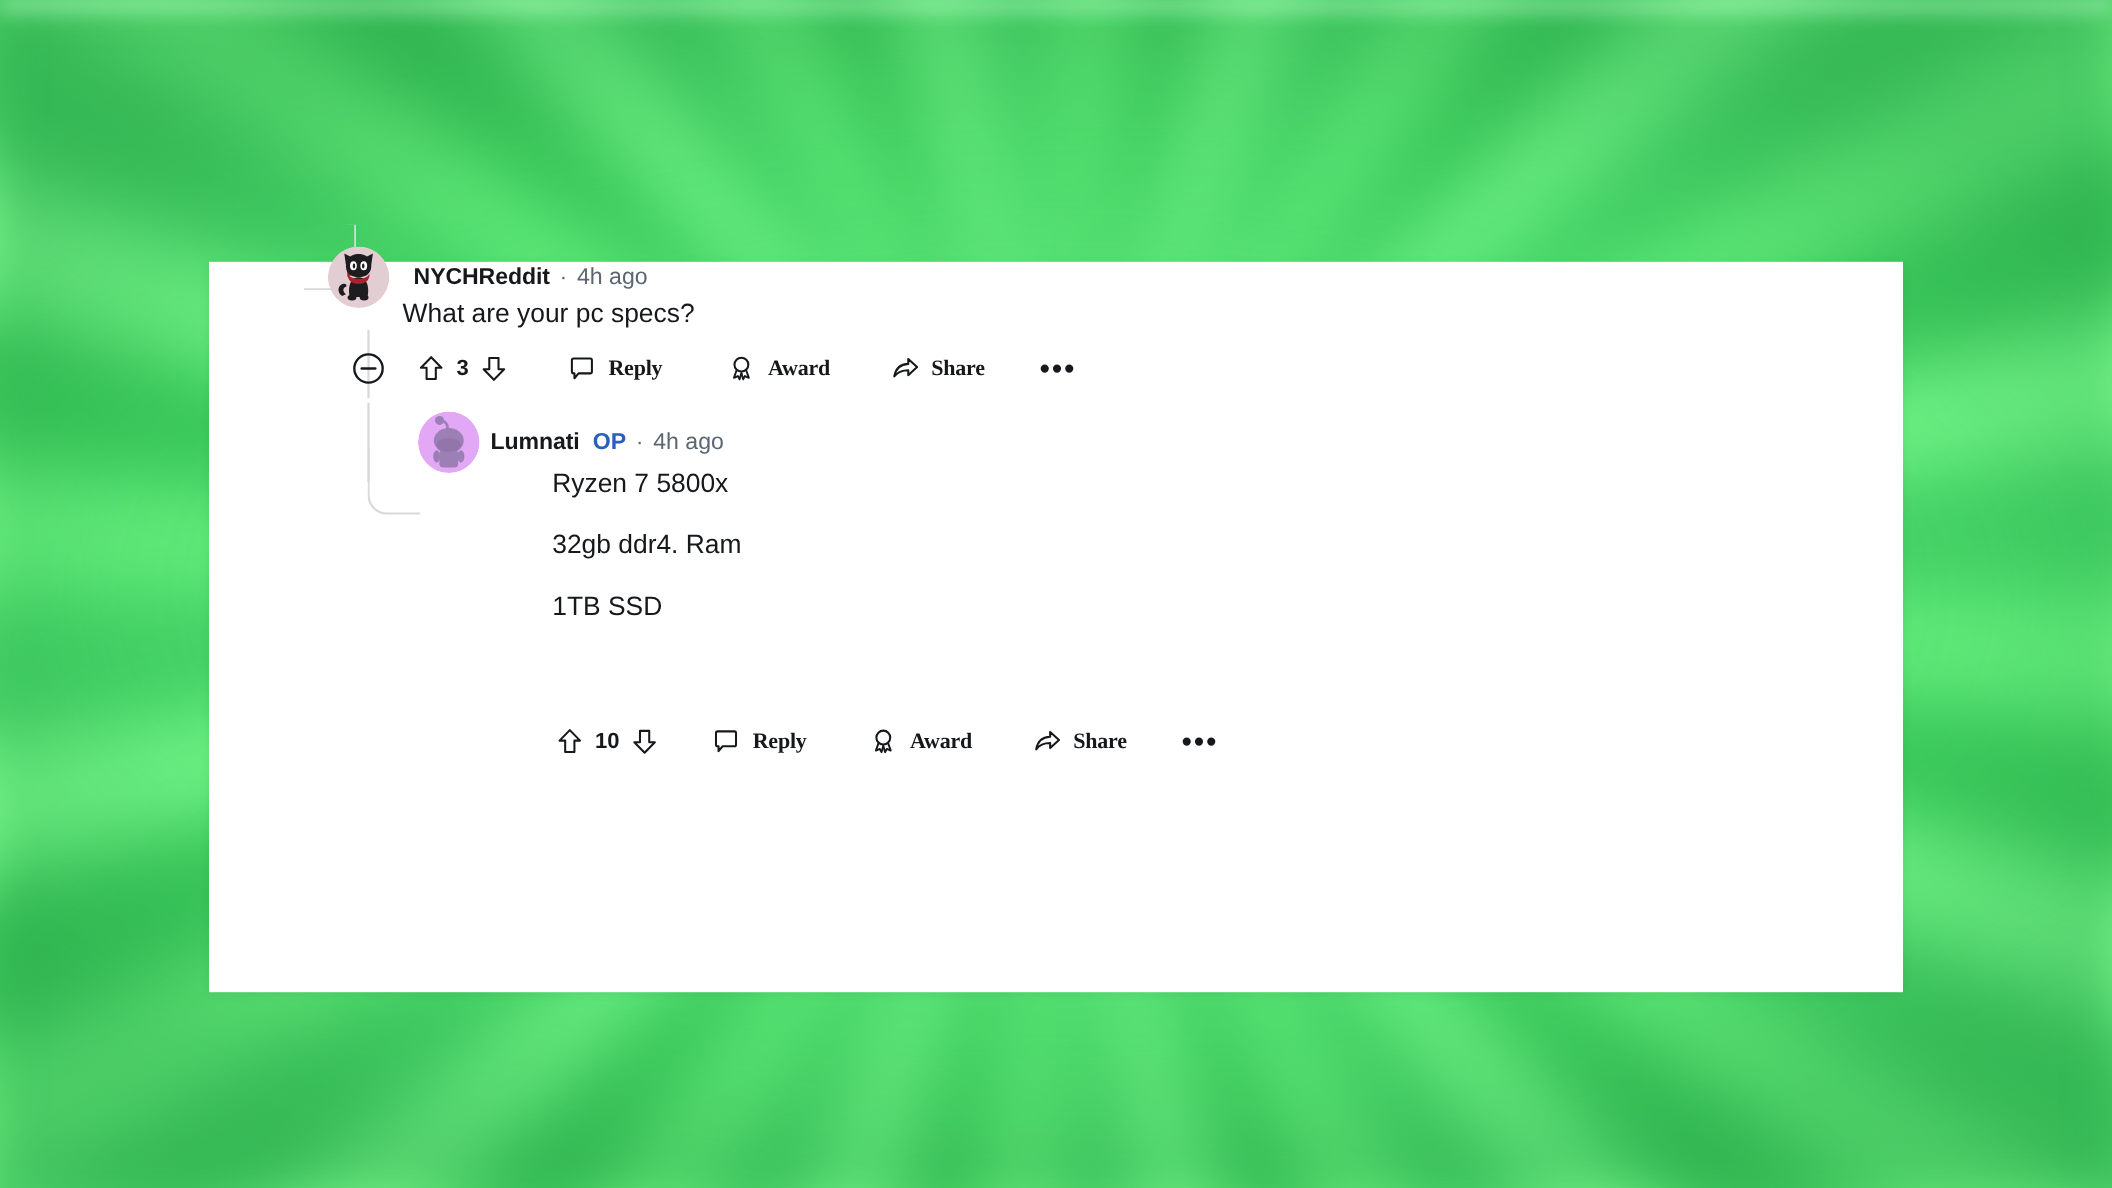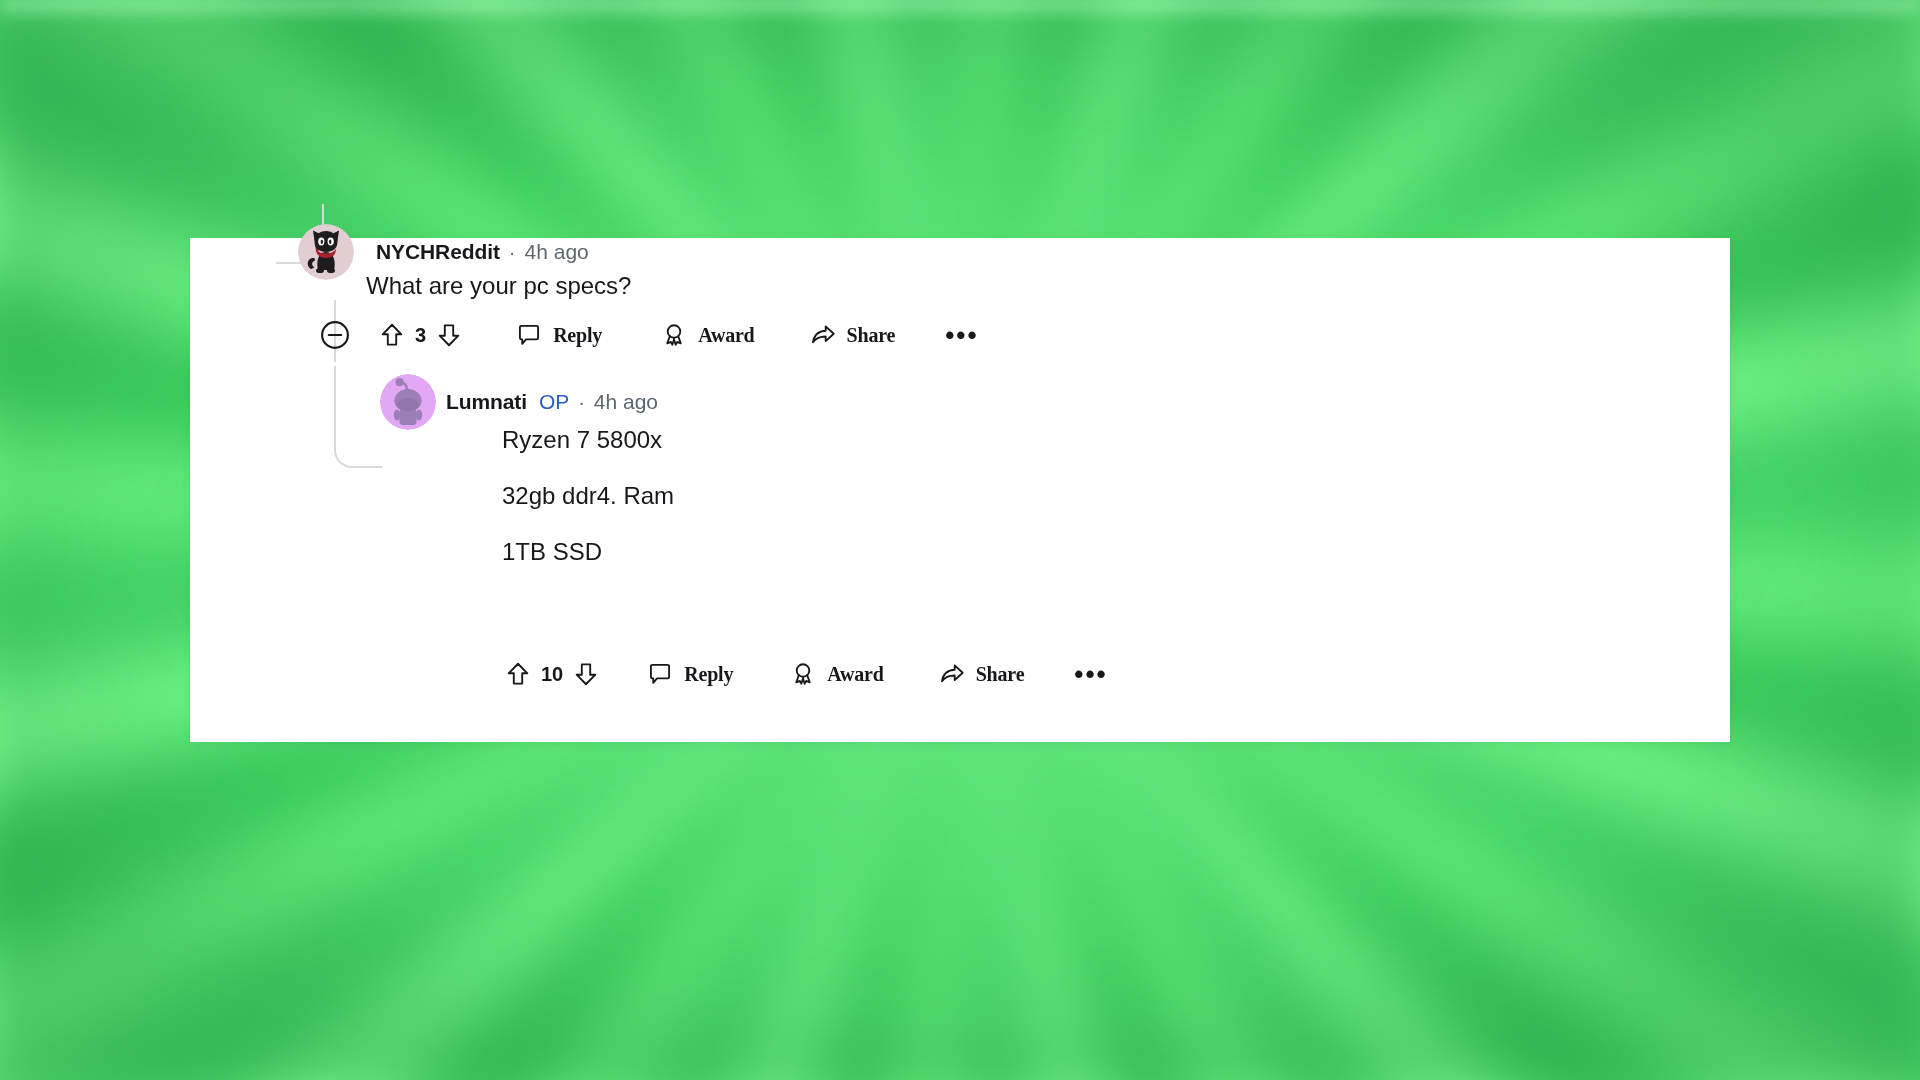--- a/index.html
+++ b/index.html
@@ -59,21 +59,21 @@
     background: linear-gradient(to bottom, rgba(200,255,210,0.75), rgba(200,255,210,0));
     filter: blur(8px);
   }
 
   
   #card {
     position: absolute;
     left: 190px;
     top: 238px;
     width: 1540px;
-    height: 504px;
+    height: 664px;
     background: #ffffff;
     box-shadow: 0 2px 10px rgba(0,0,0,0.06);
   }
 
   .thread-line {
     position: absolute;
     background: #d8d8d8;
   }
 
   
@@ -99,21 +99,21 @@
     position: relative;
   }
 
   .uname {
     font-weight: bold;
     font-size: 21px;
     color: #16181c;
     letter-spacing: -0.1px;
   }
   .op-badge {
-    font-weight: normal;
+    font-weight: bold;
     font-size: 21px;
     color: #2a5fbd;
     margin-left: 12px;
     letter-spacing: -0.1px;
   }
   .dot {
     color: #5c6670;
     font-size: 20px;
     margin: 0 9px;
   }

